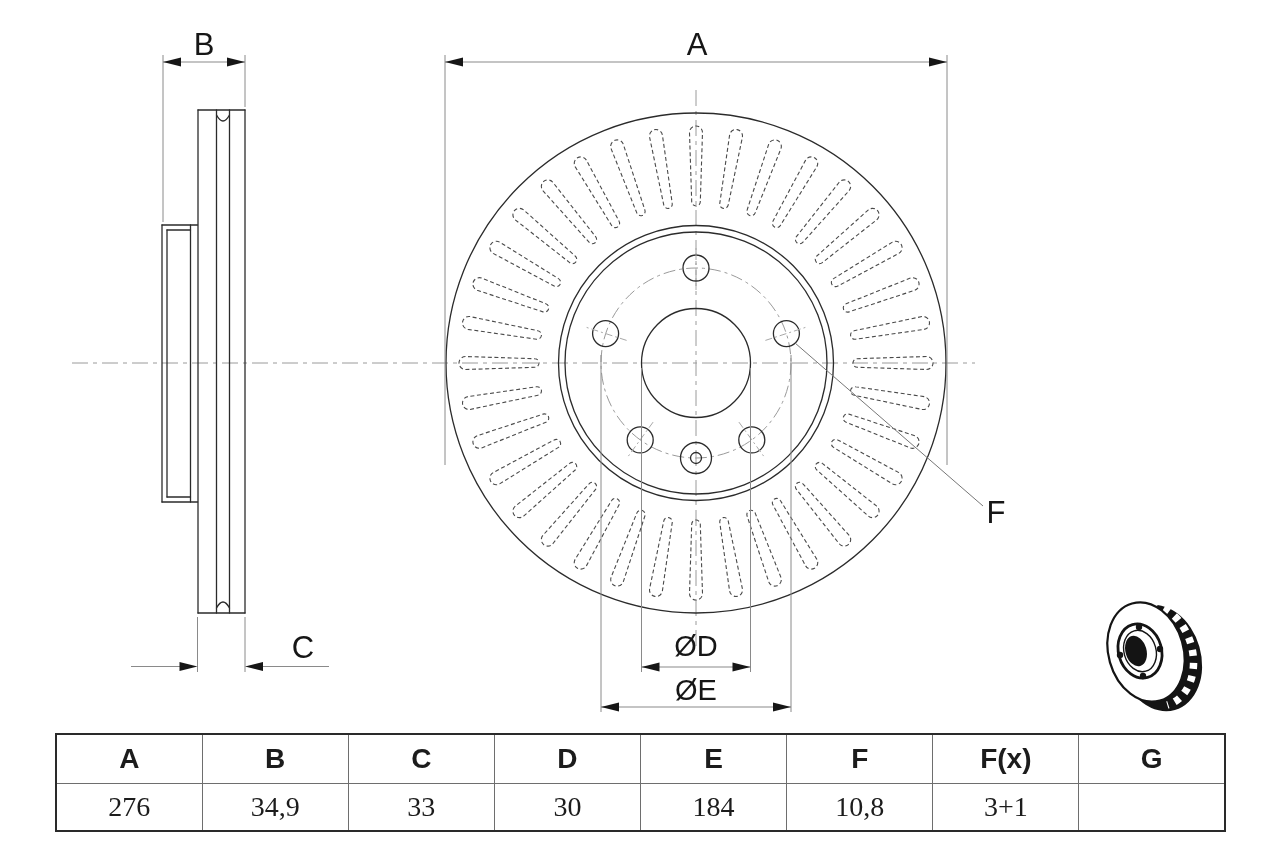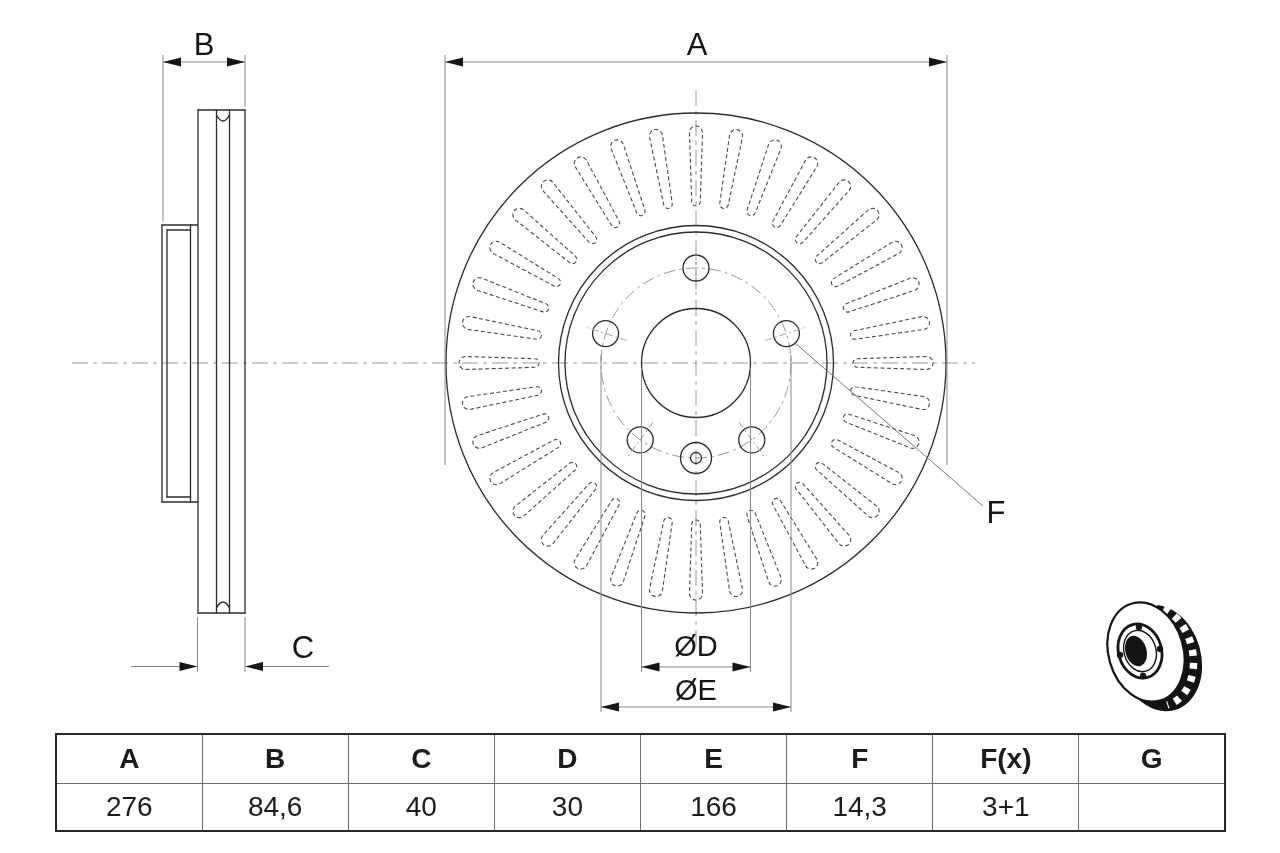--- a/index.html
+++ b/index.html
@@ -8,21 +8,21 @@
   svg{position:absolute;left:0;top:0;}
   svg text{font-family:"Liberation Sans", sans-serif;fill:#161616;}
   .dim-label{font-size:31px;}
   .dia-label{font-size:29px;}
   
   .spec-table{position:absolute;left:55px;top:733px;width:1171px;border-collapse:collapse;
               table-layout:fixed;border:2px solid #2a2a2a;background:#fff;}
   .spec-table th,.spec-table td{border:1px solid #6e6e6e;text-align:center;vertical-align:middle;
               font-size:28px;color:#1c1c1c;overflow:hidden;}
   .spec-table th{height:46px;font-weight:bold;}
-  .spec-table td{height:44px;font-weight:normal;}
+  .spec-table td{height:44px;font-weight:normal;font-family:Liberation Serif, serif;}
 </style>
 </head>
 <body>
 
 <div class="stage">
 
 <svg width="1280" height="853" viewBox="0 0 1280 853">
 
   <g stroke="#9a9a9a" stroke-width="1" stroke-dasharray="16 5 4 5" fill="none">
     <line x1="72" y1="363" x2="975" y2="363"></line>
@@ -185,24 +185,24 @@
           <th>D</th>
           <th>E</th>
           <th>F</th>
           <th>F(x)</th>
           <th>G</th>
         </tr>
       </thead>
   <tbody>
         <tr id="spec-value-row">
           <td>276</td>
-          <td>84,6</td>
-          <td>40</td>
+          <td>34,9</td>
+          <td>33</td>
           <td>30</td>
-          <td>166</td>
-          <td>14,3</td>
+          <td>184</td>
+          <td>10,8</td>
           <td>3+1</td>
           <td></td>
         </tr>
       </tbody>
 </table>
 
 </div>
 
 </body></html>

